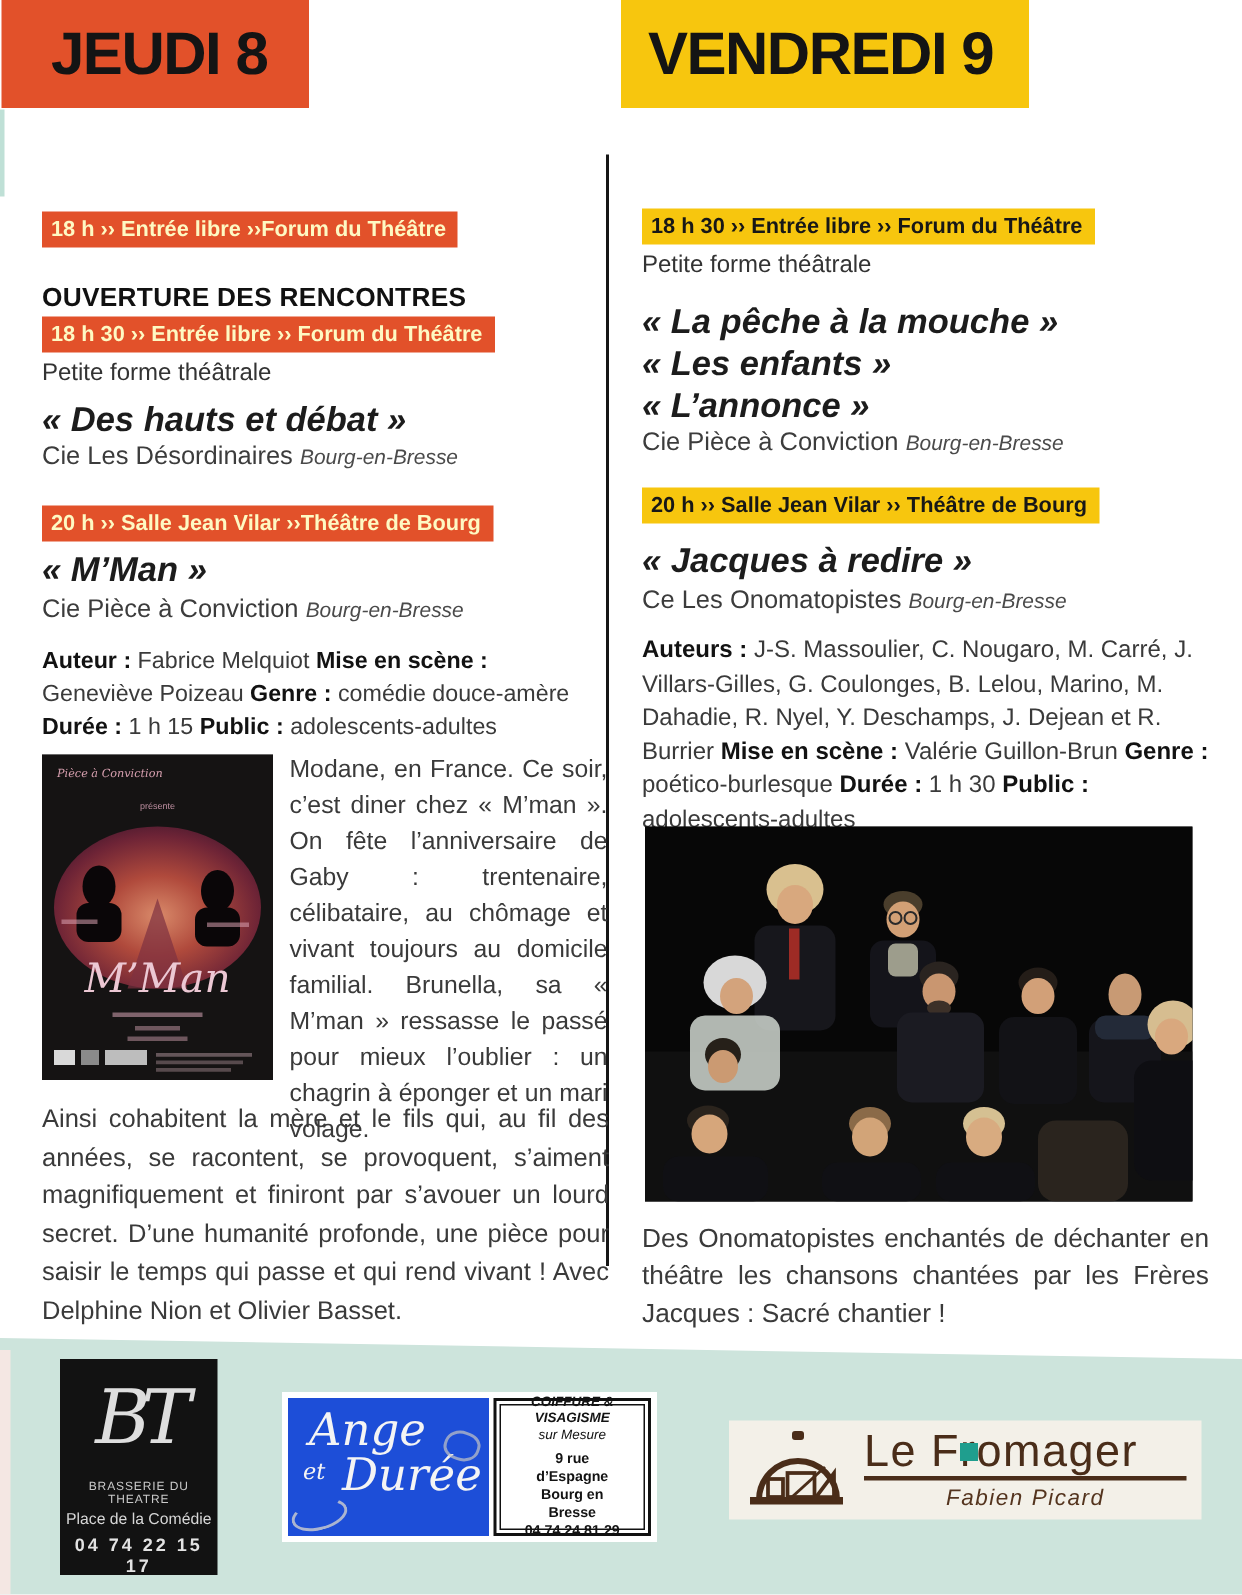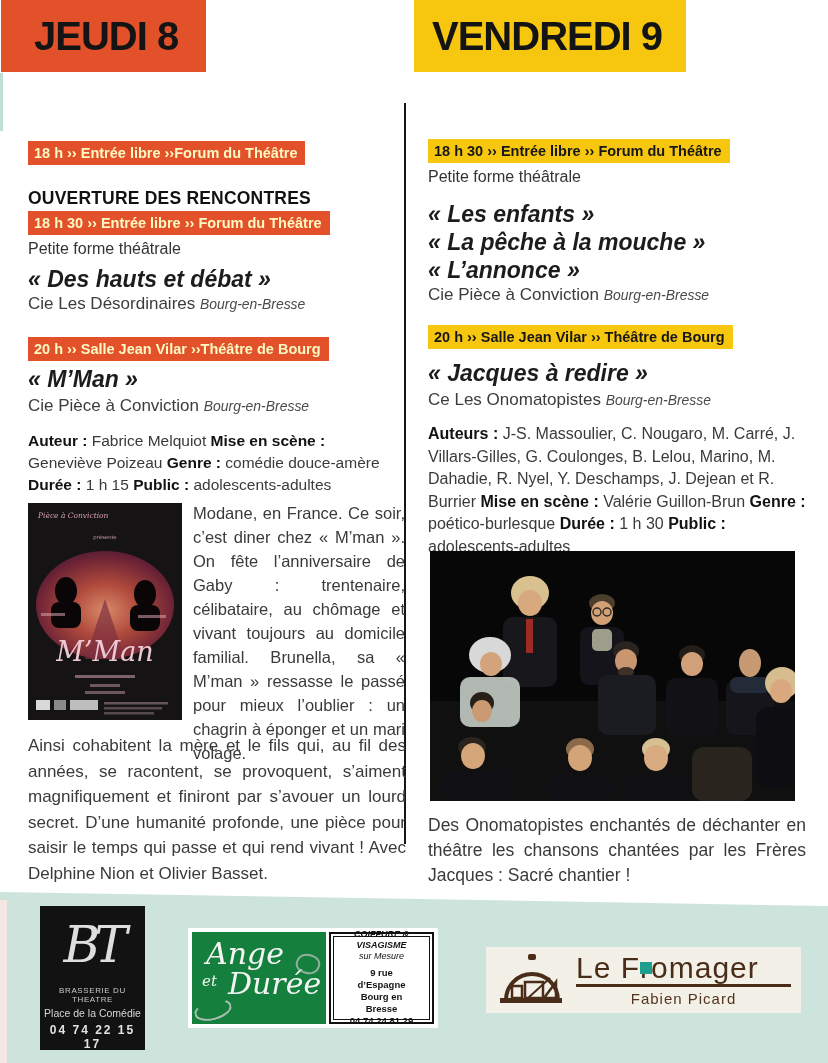--- a/index.html
+++ b/index.html
@@ -56,21 +56,21 @@
   }
   .bt-name{font-size:8px;color:#c9c9c9;letter-spacing:.6px;margin-top:2px;}
   .bt-address{font-size:10.5px;color:#d6d6d6;margin-top:3px;}
   .bt-phone{font-size:12px;color:#e2e2e2;letter-spacing:2px;margin-top:4px;font-weight:bold;}
   
   .ad-ange{
     position:absolute;left:188px;top:928px;width:250px;height:100px;background:#ffffff;
     box-sizing:border-box;padding:4px;display:flex;gap:3px;
   }
   .ange-panel{
-    position:relative;width:134px;background:#15803d;color:#f4f4f4;
+    position:relative;width:134px;background:#1d4ed8;color:#f4f4f4;
     font-family:"DejaVu Serif",serif;overflow:hidden;
   }
   .ange-w1{position:absolute;left:14px;top:4px;font-size:30px;font-style:italic;}
   .ange-w2{position:absolute;left:10px;top:40px;font-size:15px;font-style:italic;}
   .ange-w3{position:absolute;left:36px;top:34px;font-size:30px;font-style:italic;}
   .ange-swirl{position:absolute;left:2px;bottom:4px;width:34px;height:16px;border:2px solid #cfcfcf;
     border-radius:50%;border-top-color:transparent;transform:rotate(-15deg);opacity:.8;}
   .ange-flower{position:absolute;right:6px;top:22px;width:20px;height:16px;border:2px solid #c4c4c4;
     border-radius:50% 40% 50% 40%;opacity:.7;transform:rotate(20deg);}
   .ange-info{
@@ -83,21 +83,21 @@
   .ange-a{font-size:9.5px;font-weight:bold;line-height:12px;}
   
   .ad-fromager{
     position:absolute;left:486px;top:947px;width:315px;height:66px;background:#f3f0e8;
     display:flex;align-items:center;box-sizing:border-box;padding:4px 10px 4px 12px;gap:12px;
   }
   .fromager-text{position:relative;flex:1;color:#4a2d19;}
   .fromager-name{font-size:30px;letter-spacing:1px;line-height:30px;white-space:nowrap;}
   .fromager-o-square{position:absolute;left:64px;top:9px;width:12px;height:12px;background:#1f9e8e;}
   .fromager-rule{height:3px;background:#4a2d19;margin-top:1px;}
-  .fromager-owner{font-size:15px;letter-spacing:1px;margin-top:3px;text-align:center;color:#54341e;}
+  .fromager-owner{font-size:15px;letter-spacing:1px;margin-top:3px;text-align:center;color:#54341e;font-style:italic;}
 </style>
 </head>
 <body>
 
 <div class="page">
 
   <div class="day-box day-left">
     <span>JEUDI 8</span>
   </div>
   <div class="day-box day-right">
@@ -153,22 +153,22 @@
       <rect x="76" y="209" width="50" height="2.5" fill="#9a8288" opacity="0.5"></rect>
     </svg>
   </div>
 
   <div class="abs body-text" style="left:193px;top:501px;width:212px;font-size:16.5px;">Modane, en France. Ce soir, c’est diner chez « M’man ». On fête l’anniversaire de Gaby : trentenaire, célibataire, au chômage et vivant toujours au domicile familial. Brunella, sa « M’man » ressasse le passé pour mieux l’oublier : un chagrin à éponger et un mari volage.</div>
   <div class="abs body-text" style="left:28px;top:733px;width:378px;line-height:25.5px;">Ainsi cohabitent la mère et le fils qui, au fil des années, se racontent, se provoquent, s’aiment magnifiquement et finiront par s’avouer un lourd secret. D’une humanité profonde, une pièce pour saisir le temps qui passe et qui rend vivant ! Avec Delphine Nion et Olivier Basset.</div>
 
   <div class="bar bar-yellow" style="left:428px;top:139px;">18 h 30 ›› Entrée libre ›› Forum du Théâtre</div>
   <div class="abs subtitle" style="left:428px;top:168px;">Petite forme théâtrale</div>
   <div class="abs show-title multi" style="left:428px;top:200px;">
+    <div>« La pêche à la mouche »</div>
     <div>« Les enfants »</div>
-    <div>« La pêche à la mouche »</div>
     <div>« L’annonce »</div>
   </div>
   <div class="abs company" style="left:428px;top:285px;"><span>Cie Pièce à Conviction </span><span class="seg-i">Bourg-en-Bresse</span></div>
 
   <div class="bar bar-yellow" style="left:428px;top:325px;">20 h ›› Salle Jean Vilar ›› Théâtre de Bourg</div>
   <div class="abs show-title" style="left:428px;top:360px;">« Jacques à redire »</div>
   <div class="abs company" style="left:428px;top:390px;"><span>Ce Les Onomatopistes </span><span class="seg-i">Bourg-en-Bresse</span></div>
 
   <div class="abs credits" style="left:428px;top:423px;width:378px;font-size:16px;line-height:22.5px;"><span class="seg-b">Auteurs : </span><span>J-S. Massoulier, C. Nougaro, M. Carré, J. Villars-Gilles, G. Coulonges, B. Lelou, Marino, M. Dahadie, R. Nyel, Y. Deschamps, J. Dejean et R. Burrier </span><span class="seg-b">Mise en scène : </span><span>Valérie Guillon-Brun </span><span class="seg-b">Genre : </span><span>poético-burlesque </span><span class="seg-b">Durée : </span><span>1 h 30 </span><span class="seg-b">Public : </span><span>adolescents-adultes</span></div>
 

